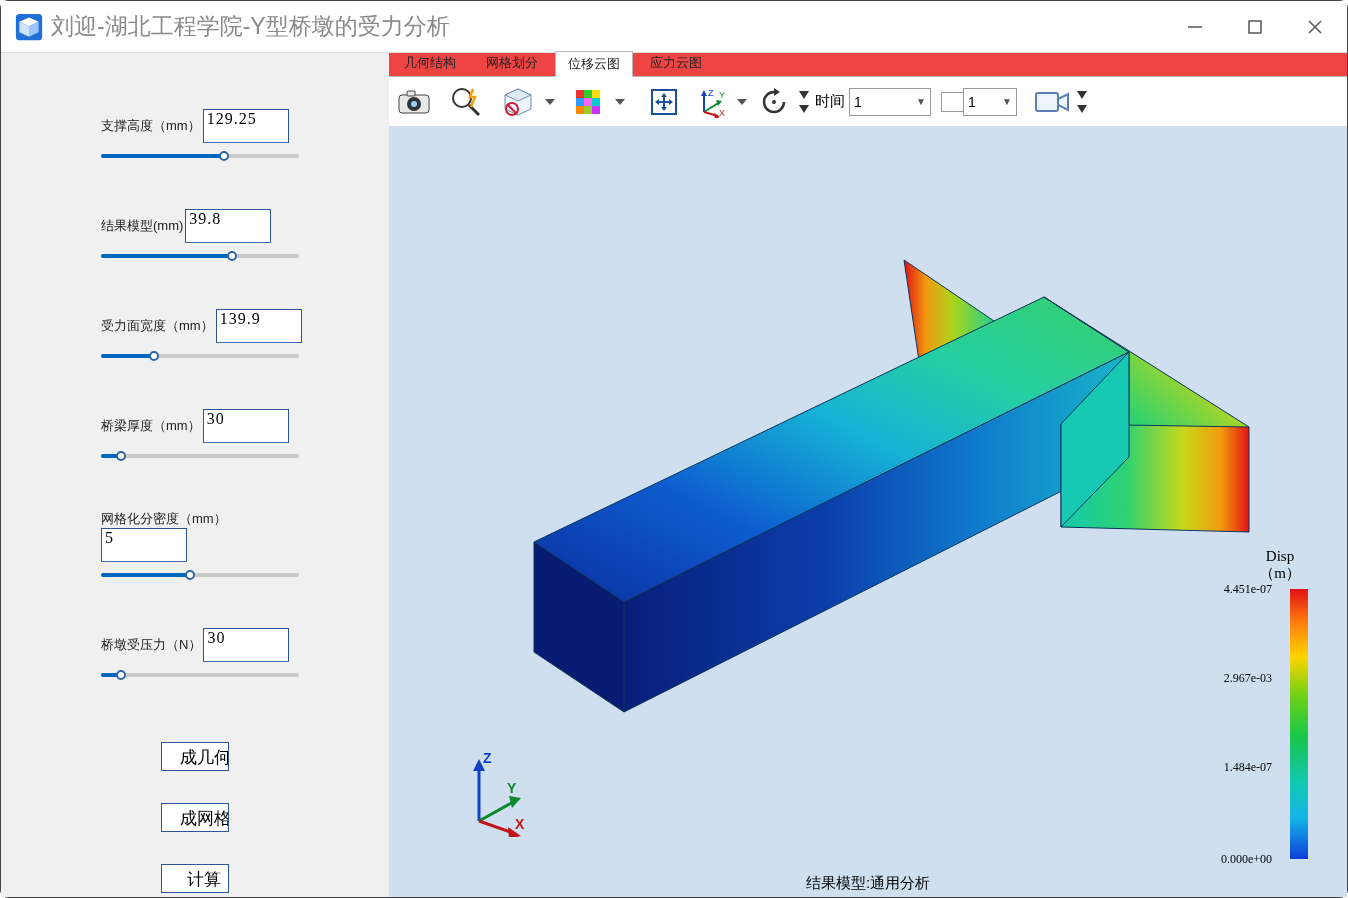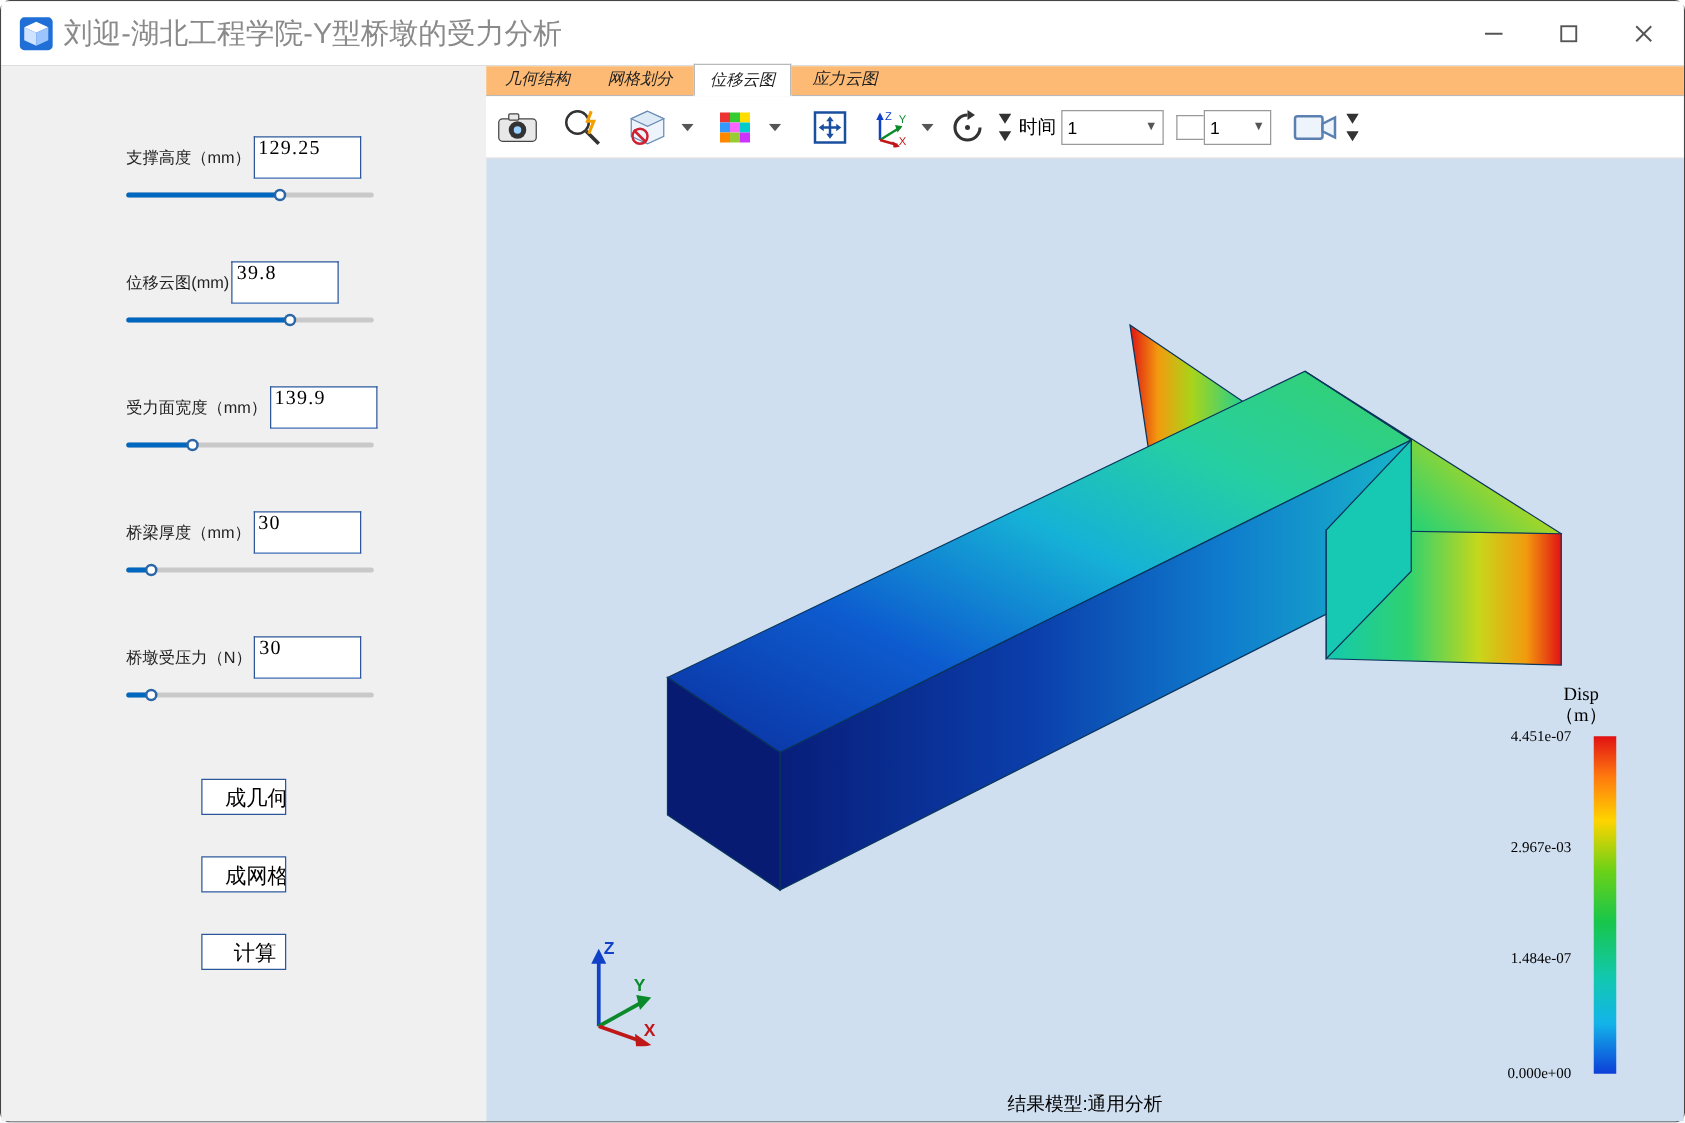--- a/index.html
+++ b/index.html
@@ -19,34 +19,34 @@
   .param-label { font-size:13px; color:#222; display:inline-block; vertical-align:middle; margin-right:2px; }
   .param-input { display:inline-block; vertical-align:middle; width:86px; height:34px; border:1px solid #2b579a; border-bottom-color:#3d6bb3; background:#fff; padding:0 3px; font-family:"Georgia",serif; font-size:16px; letter-spacing:1px; overflow:hidden; white-space:nowrap; }
   .param-slider { margin-top:6px; height:14px; position:relative; width:198px; }
   .param-slider .track { position:absolute; top:5px; left:0; right:0; height:4px; background:#c9c9c9; border-radius:2px; }
   .param-slider .fill { position:absolute; top:5px; left:0; height:4px; background:#0067c0; border-radius:2px; }
   .param-slider .thumb { position:absolute; top:2px; width:10px; height:10px; background:#fff; border:2px solid #2b67a6; border-radius:50%; transform:translateX(-50%); }
   .side-btns { text-align:center; }
   .side-btn { display:inline-block; width:68px; height:29px; margin:14px auto; border:1px solid #2b579a; background:#fff; font-size:17px; font-family:"SimSun",serif; overflow:hidden; white-space:nowrap; text-align:center; padding-top:3px;padding-left:18px; }
   
   .main { flex:1; display:flex; flex-direction:column; min-width:0; }
-  .tabs { height:24px; display:flex; align-items:flex-end; border-bottom:1px solid #b9b9b9; background:#fdba74; padding-left:2px; font-size:13px;font-style:italic; }
+  .tabs { height:24px; display:flex; align-items:flex-end; border-bottom:1px solid #b9b9b9; background:#ef4444; padding-left:2px; font-size:13px; }
   .tab { padding:3px 12px 3px; border:1px solid transparent; margin-right:4px; color:#222; }
   .tab.active { border:1px solid #b9b9b9; border-bottom-color:#fff; background:#fff; position:relative; top:1px; }
   .toolbar { height:50px; background:#fff; display:flex; align-items:center; gap:0; padding:2px 0 2px 2px; border-bottom:1px solid #d9d9d9; font-size:13px; }
   .tool { width:46px; height:46px; display:flex; align-items:center; justify-content:center; }
   .tool-combo { display:flex; align-items:center; }
   .tool-dd { width:18px; height:46px; display:flex; align-items:center; justify-content:center; }
   .toolbar label { margin:0 4px; font-size:15px; }
   .tb-input { height:28px; border:1px solid #999; background:#fff; padding:2px 4px; font-size:14px; display:flex; align-items:center; justify-content:space-between; }
   .tb-input .arrow { font-size:10px; color:#555; }
   .sep { width:6px; }
   .trunc { width:14px; height:46px; display:flex; align-items:center; justify-content:center; }
   .viewport { flex:1; position:relative; background:#cfdff0; overflow:hidden; border-top:0; }
-  .legend { position:absolute; right:40px; top:421px; width:84px; text-align:center; font-family:Georgia,serif; }
+  .legend { position:absolute; right:25px; top:421px; width:84px; text-align:center; font-family:Georgia,serif; }
   .legend-title { font-size:15px; line-height:1.15; margin-bottom:6px; color:#000; }
   .legend-bar { width:18px; height:270px; margin:0 auto 0 52px; background:linear-gradient(to bottom,#e11113 0%,#ff7a0e 12%,#ffd400 25%,#6bd118 40%,#17c64b 55%,#12c8b1 72%,#13b4e9 85%,#0d3fd8 100%); position:relative; }
   .legend-ticks { position:absolute; right:50px; top:0; height:270px; width:60px; font-size:12px; color:#000; }
   .legend-ticks span { position:absolute; right:0; transform:translateY(-50%); white-space:nowrap; }
   .triad { position:absolute; left:70px; bottom:60px; }
   .triad text { font-size:14px; font-weight:bold; }
   .statusbar { position:absolute; bottom:4px; left:0; right:0; text-align:center; font-size:15px; color:#000; }
   .model-svg { position:absolute; left:0; top:0; }
 </style>
 </head>
@@ -85,34 +85,39 @@
 
   <div class="body">
 
     <div class="sidebar">
       <div id="params-mount">
           <div class="param"><span class="param-label">支撑高度（mm）</span><span class="param-input">129.25</span><div class="param-slider">
               <div class="track"></div>
               <div class="fill" style="width:62%"></div>
               <div class="thumb" style="left:62%"></div>
             </div></div>
-          <div class="param"><span class="param-label">位移云图(mm)</span><span class="param-input">39.8</span><div class="param-slider">
+          <div class="param"><span class="param-label">结果模型(mm)</span><span class="param-input">39.8</span><div class="param-slider">
               <div class="track"></div>
               <div class="fill" style="width:66%"></div>
               <div class="thumb" style="left:66%"></div>
             </div></div>
           <div class="param"><span class="param-label">受力面宽度（mm）</span><span class="param-input">139.9</span><div class="param-slider">
               <div class="track"></div>
               <div class="fill" style="width:27%"></div>
               <div class="thumb" style="left:27%"></div>
             </div></div>
           <div class="param"><span class="param-label">桥梁厚度（mm）</span><span class="param-input">30</span><div class="param-slider">
               <div class="track"></div>
               <div class="fill" style="width:10%"></div>
               <div class="thumb" style="left:10%"></div>
+            </div></div>
+          <div class="param"><span class="param-label">网格化分密度（mm）</span><span class="param-input">5</span><div class="param-slider">
+              <div class="track"></div>
+              <div class="fill" style="width:45%"></div>
+              <div class="thumb" style="left:45%"></div>
             </div></div>
           <div class="param"><span class="param-label">桥墩受压力（N）</span><span class="param-input">30</span><div class="param-slider">
               <div class="track"></div>
               <div class="fill" style="width:10%"></div>
               <div class="thumb" style="left:10%"></div>
             </div></div>
         </div>
       <div class="side-btns" id="side-btns-mount"><div class="side-btn">成几何</div><br><div class="side-btn">成网格</div><br><div class="side-btn">计算</div><br></div>
     </div>
 

